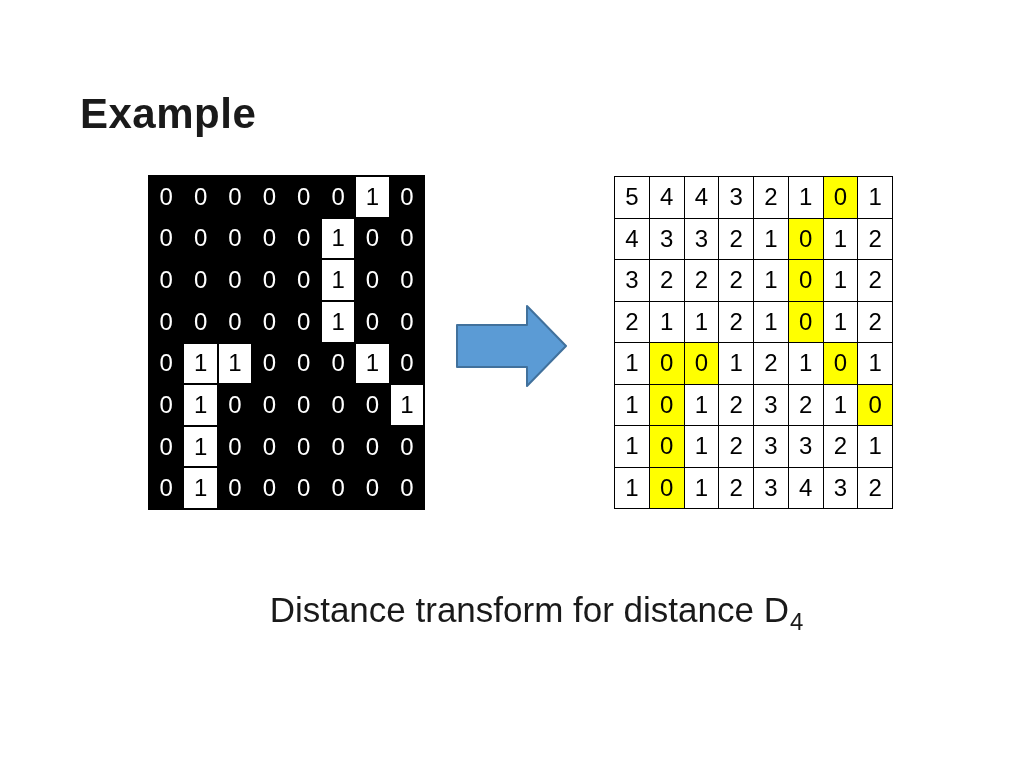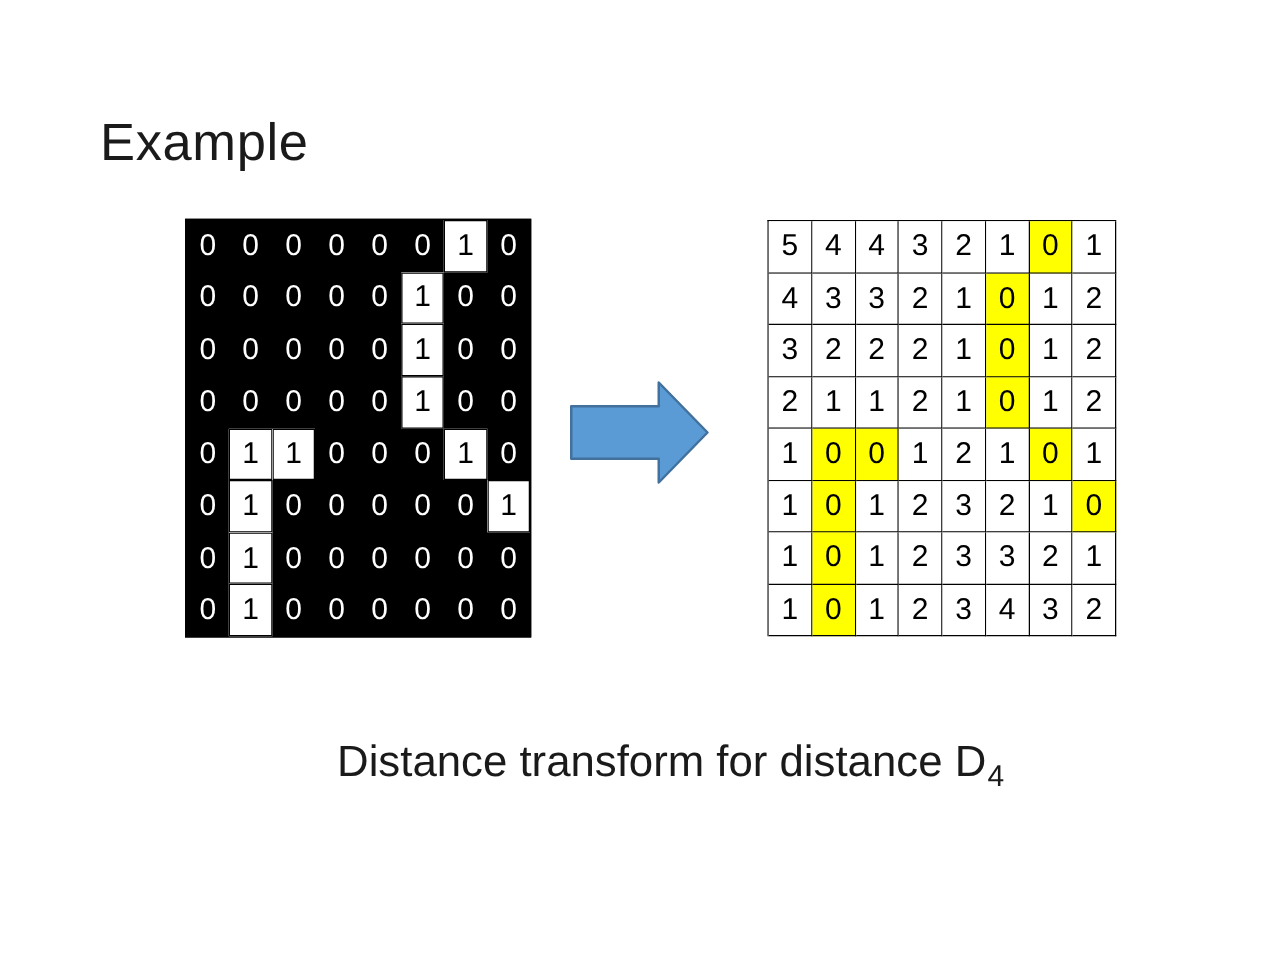--- a/index.html
+++ b/index.html
@@ -9,21 +9,21 @@
     background: #ffffff;
     font-family: "Liberation Sans", sans-serif;
     color: #111111;
     overflow: hidden;
   }
   .slide-title {
     position: absolute;
     left: 80px;
     top: 90px;
     font-size: 42px;
-    font-weight: 400;
+    font-weight: 700;
     color: #1a1a1a;
     letter-spacing: 0.5px;
   }
   
   .binary-grid {
     position: absolute;
     left: 148px;
     top: 175px;
     width: 277px;
     height: 335px;

